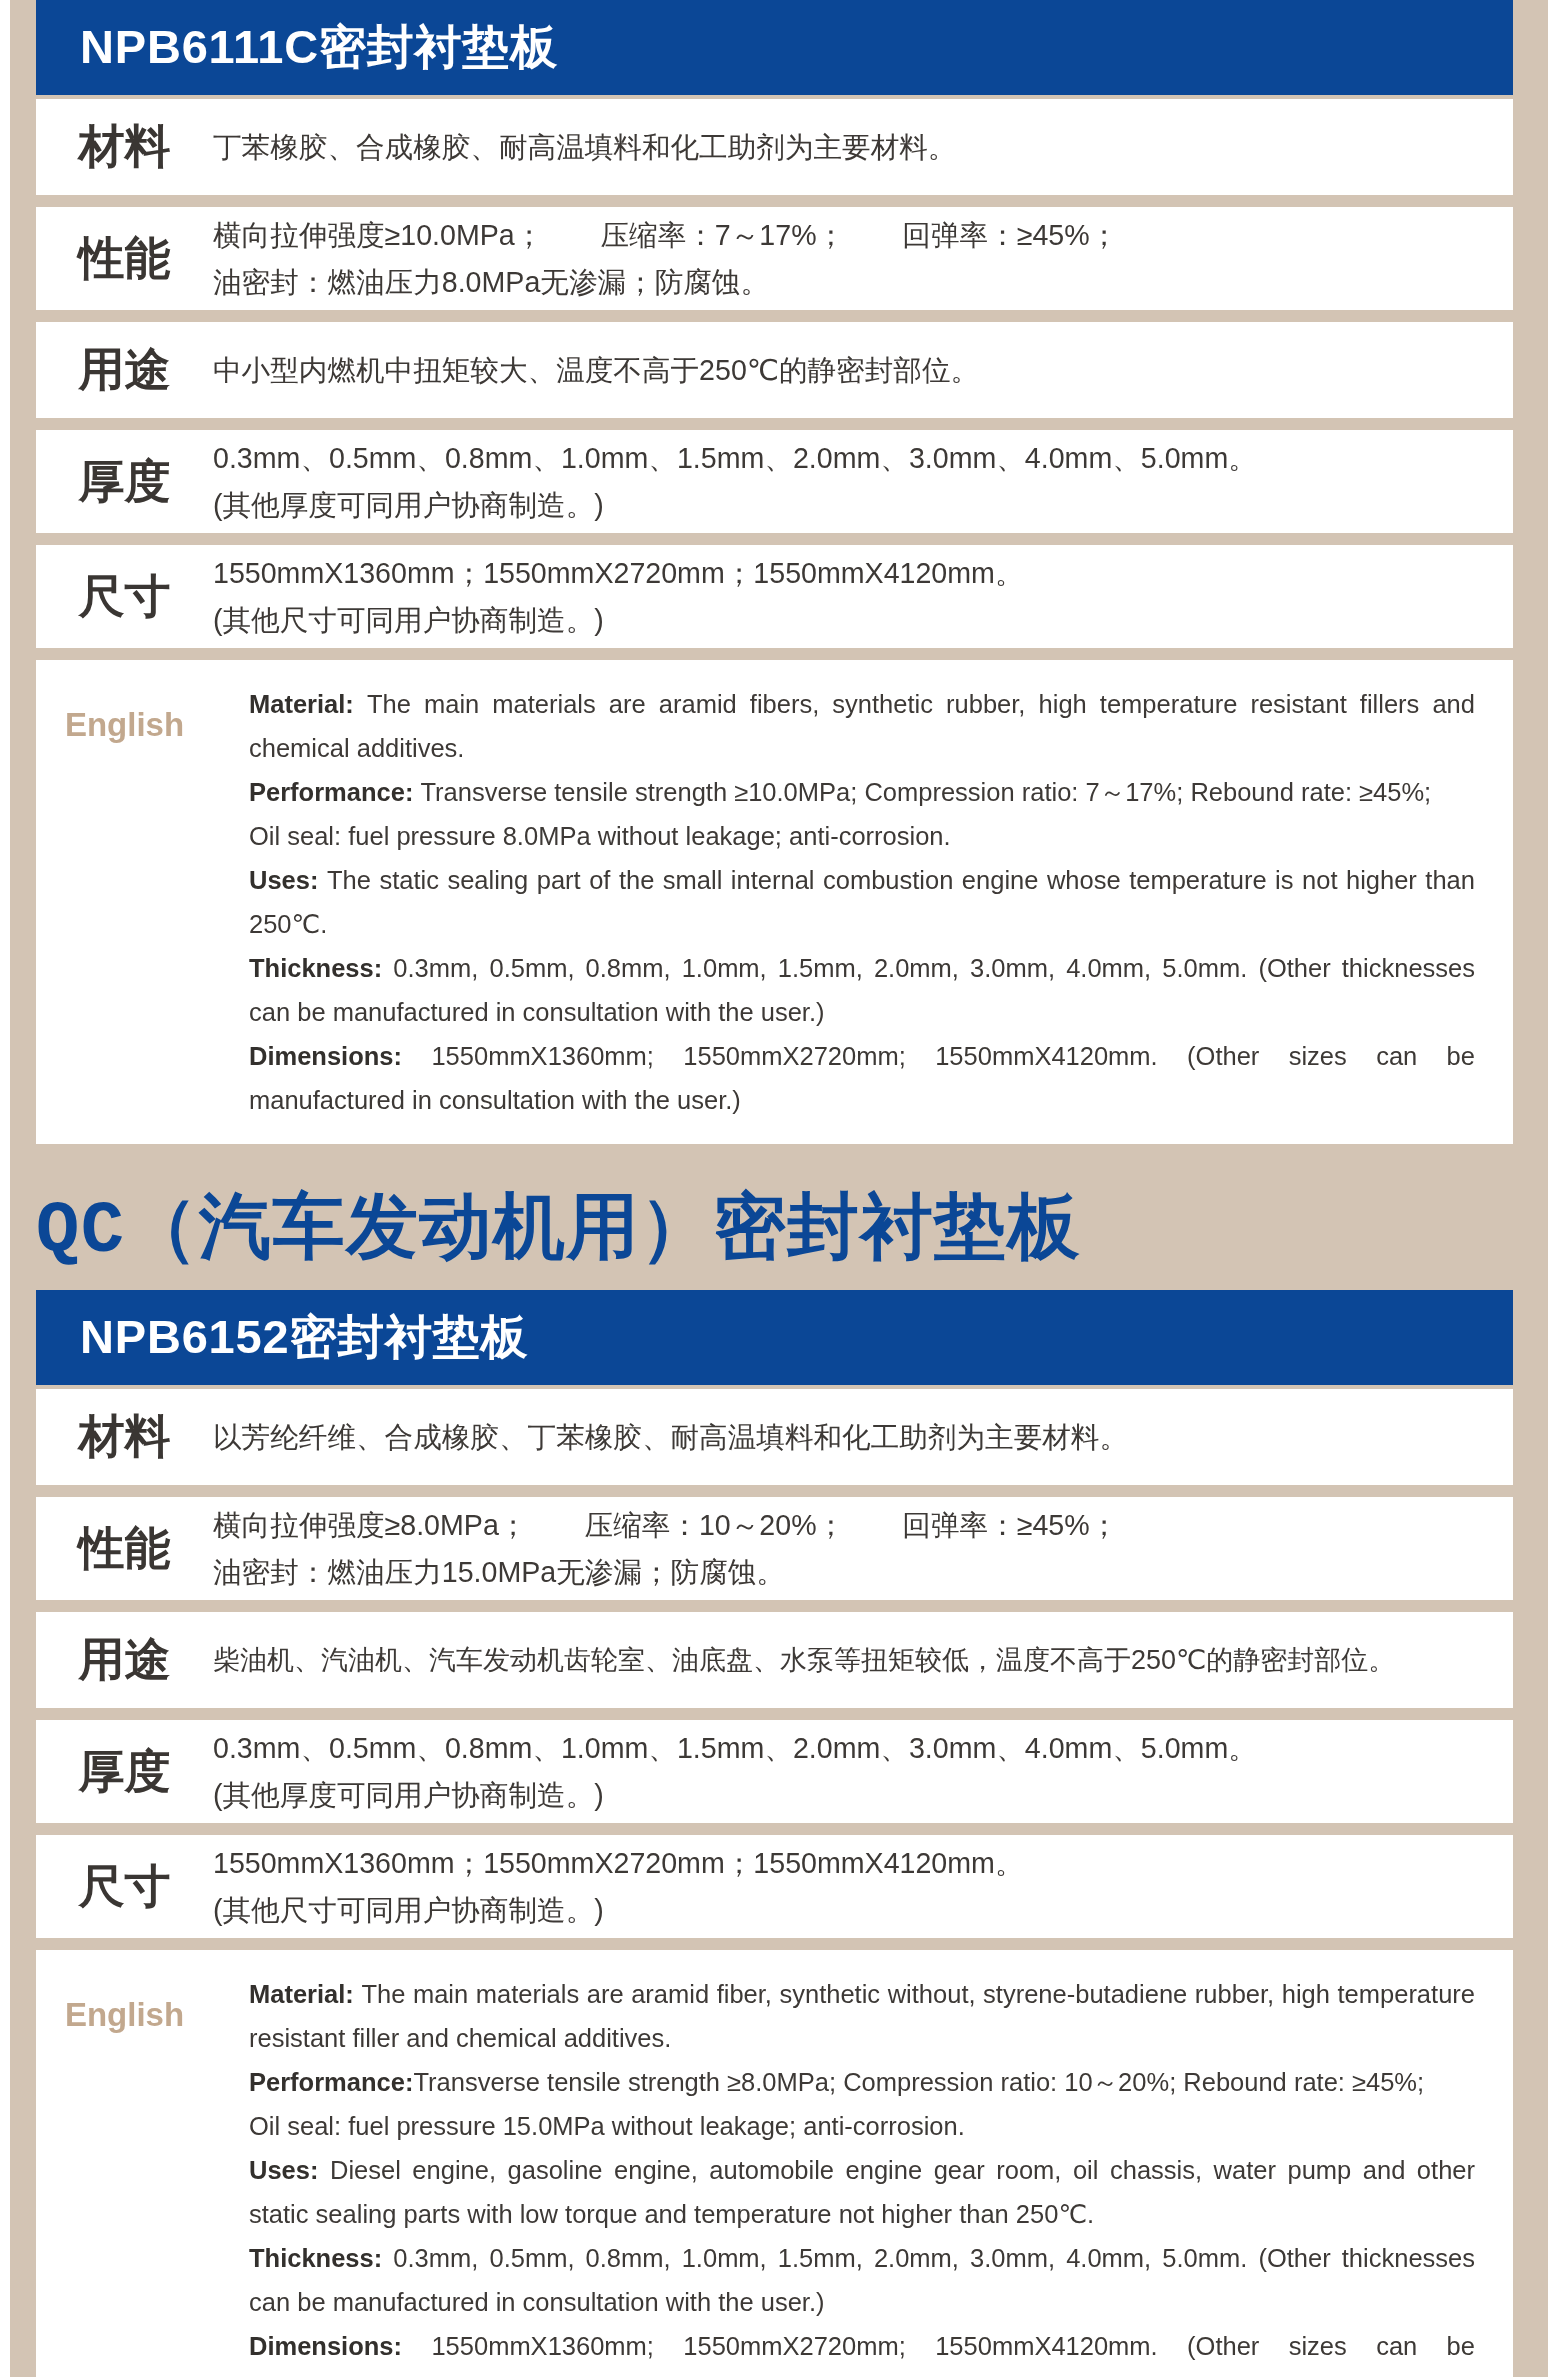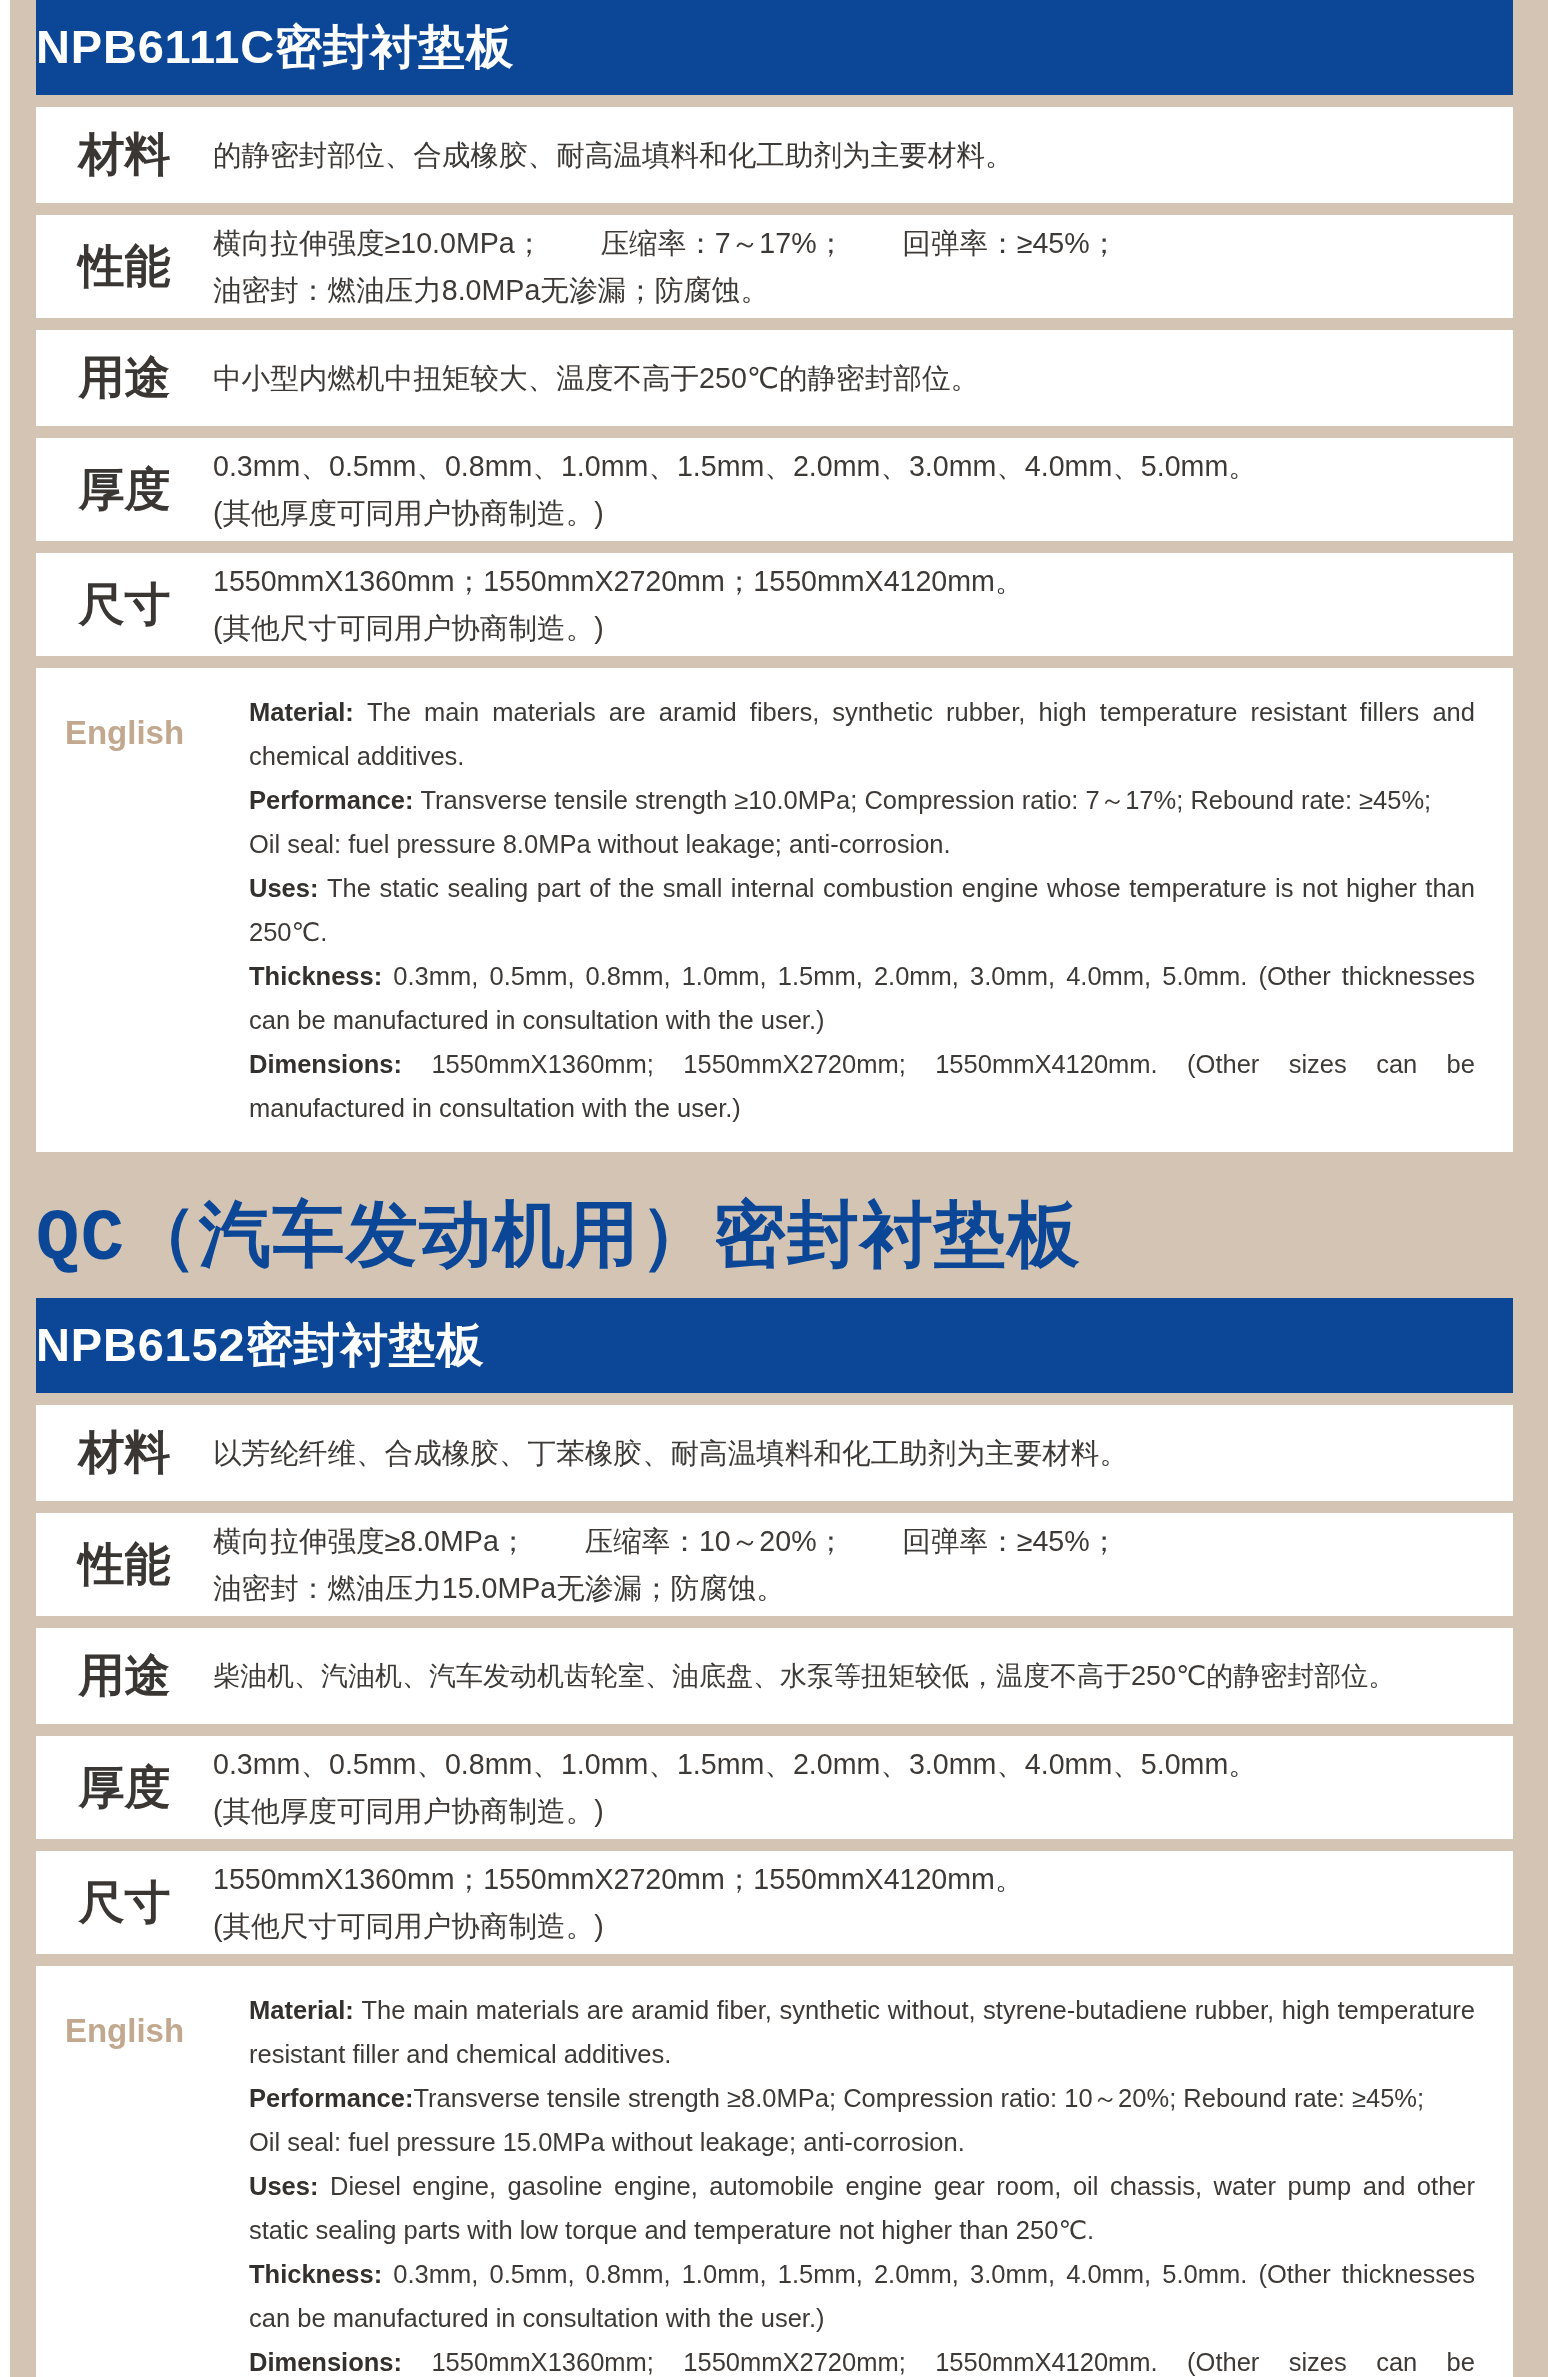--- a/index.html
+++ b/index.html
@@ -8,22 +8,22 @@
     width:1549px; height:2377px;
     font-family:"Liberation Sans","DejaVu Sans",sans-serif;
     background:#d3c4b4;
     overflow:hidden;
   }
   .page { position:relative; width:1549px; height:2377px; background:#d3c4b4; overflow:hidden; }
   .edge-strip { position:absolute; left:0; top:0; width:9.8px; height:100%; background:#ffffff; }
   .content { position:absolute; left:36px; top:0; width:1477px; }
 
   .bar {
-    background:#0b4796; height:95px; margin-bottom:12px;
-    display:flex; align-items:center; 
+    background:#0b4796; height:95px; margin-bottom:4px;
+    display:flex; align-items:center; padding-left:44px;
   }
   .bar .bar-title {
     color:#ffffff; font-size:47px; font-weight:bold; letter-spacing:0.8px;
     white-space:nowrap;
   }
 
   .row {
     background:#ffffff; display:flex; align-items:center;
     min-height:96px; margin-bottom:12px; padding:4.5px 0;
   }
@@ -57,21 +57,21 @@
   <div class="edge-strip"></div>
   <div class="content">
 
     <div class="bar">
       <span class="bar-title">NPB6111C密封衬垫板</span>
     </div>
 
     <div class="row">
       <div class="lbl">材料</div>
       <div class="val">
-        <div class="ln">的静密封部位、合成橡胶、耐高温填料和化工助剂为主要材料。</div>
+        <div class="ln">丁苯橡胶、合成橡胶、耐高温填料和化工助剂为主要材料。</div>
       </div>
     </div>
 
     <div class="row">
       <div class="lbl">性能</div>
       <div class="val">
         <div class="ln">横向拉伸强度≥10.0MPa；　　压缩率：7～17%；　　回弹率：≥45%；</div>
         <div class="ln">油密封：燃油压力8.0MPa无渗漏；防腐蚀。</div>
       </div>
     </div>

